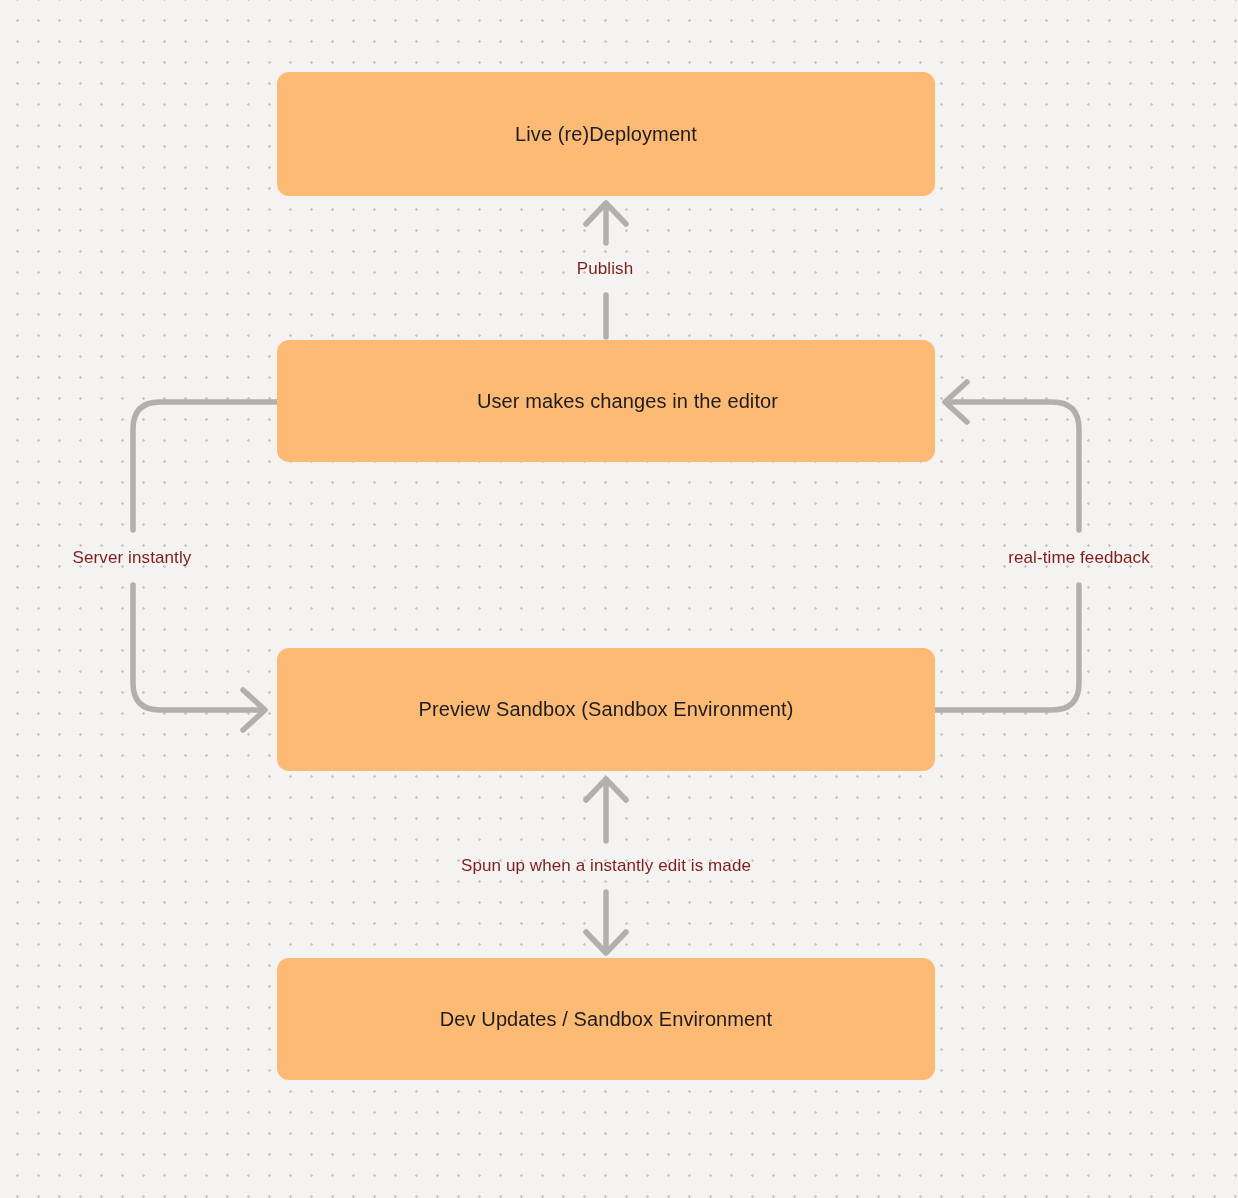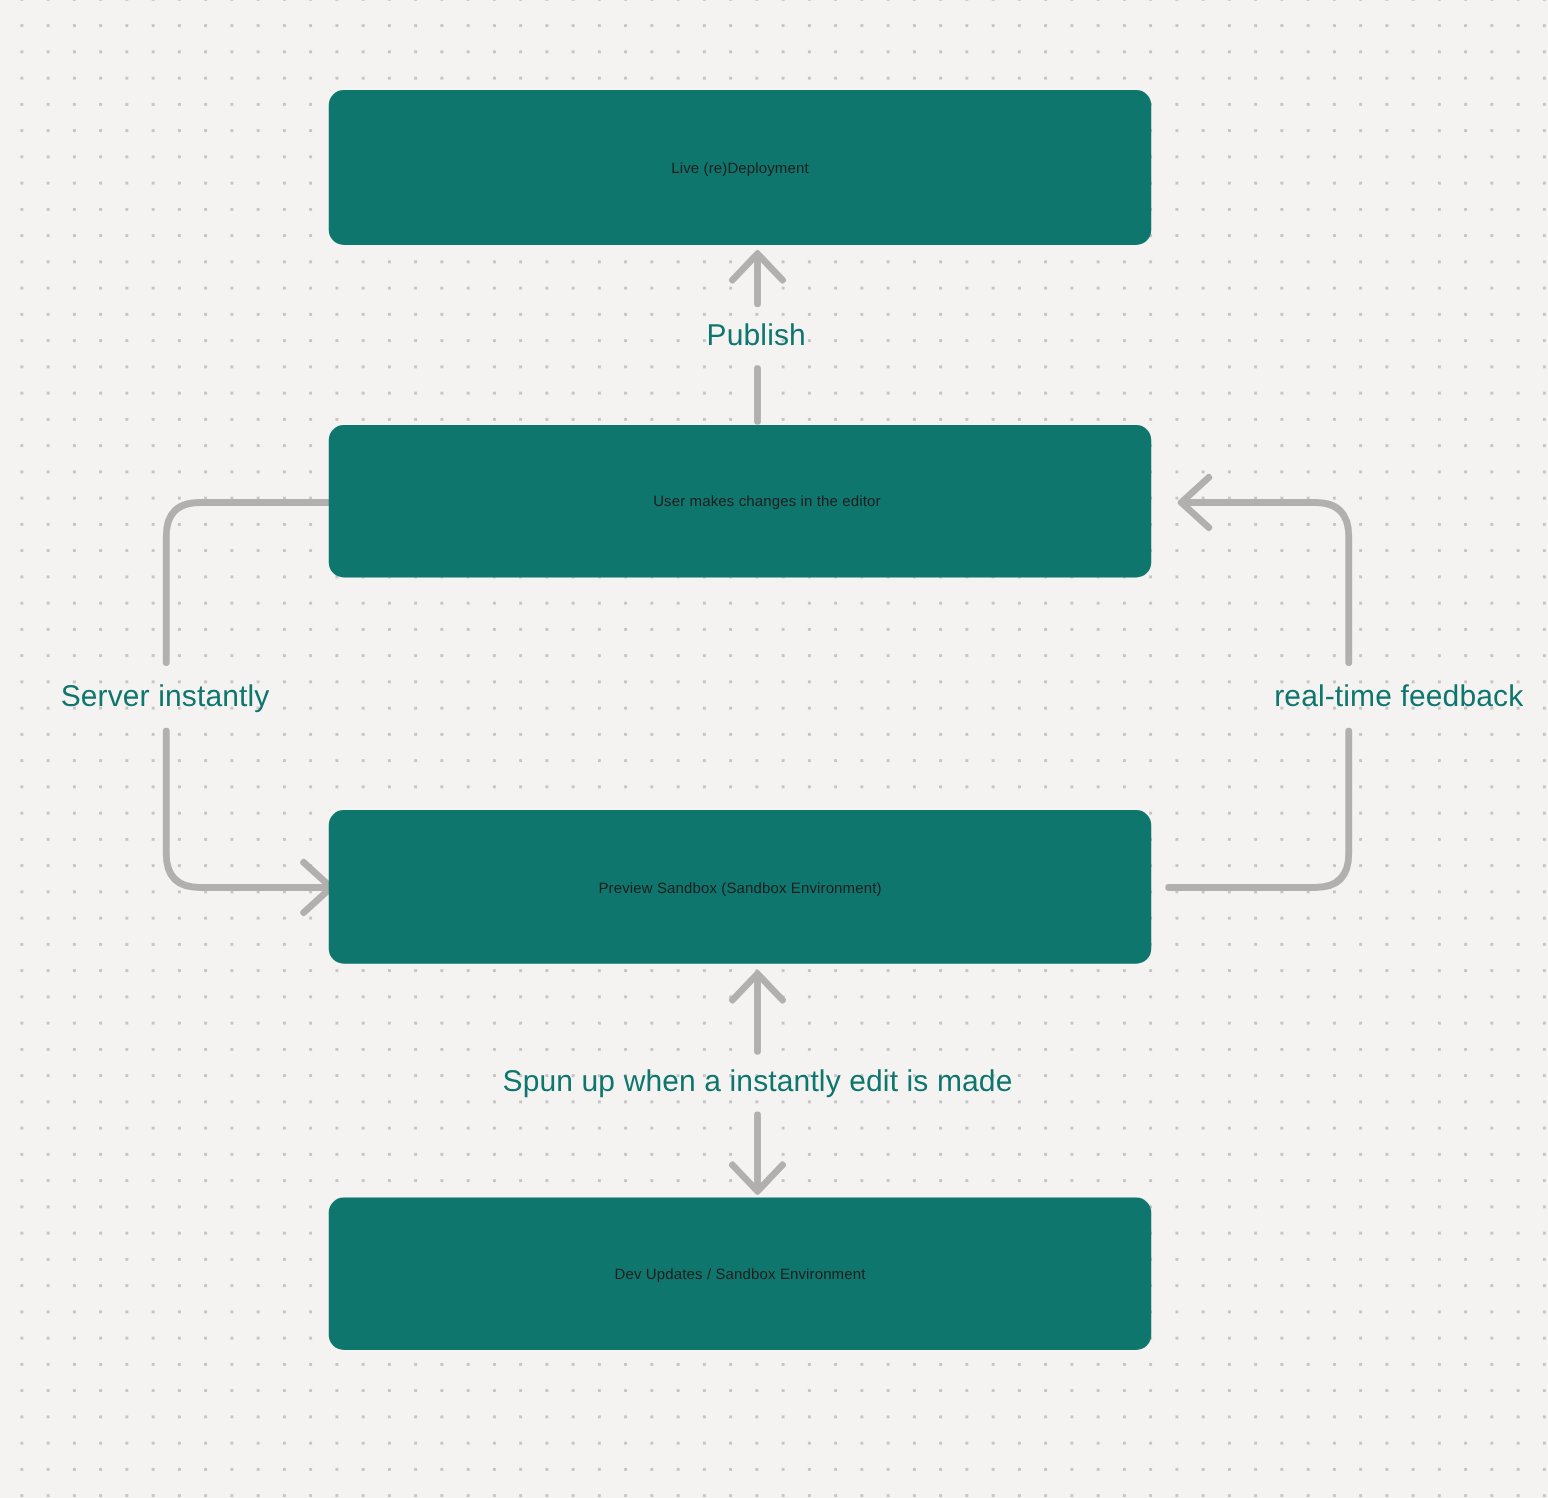--- a/index.html
+++ b/index.html
@@ -12,49 +12,49 @@
     position: relative;
     overflow: hidden;
     background-color: #f4f3f2;
     background-image: radial-gradient(circle, #c7c5c3 1.2px, rgba(0,0,0,0) 1.45px);
     background-size: 21px 21px;
     background-position: 7px 10px;
     font-family: "Liberation Sans", "DejaVu Sans", sans-serif;
   }
   .node {
     position: absolute;
-    left: 263px;
+    left: 277px;
     width: 658px;
     height: 123px;
-    background: #0f766e;
+    background: #fdba74;
     border-radius: 12px;
     display: flex;
     align-items: center;
     justify-content: center;
     color: #1d1d1f;
-    font-size: 12px;
+    font-size: 20px;
     letter-spacing: 0.1px;
     box-sizing: border-box;
   }
   #node-live      { top: 72px;  height: 124px; }
   #node-editor    { top: 340px; height: 122px; padding-left: 43px; }
   #node-preview   { top: 648px; }
   #node-devserver { top: 958px; height: 122px; }
 
   .edge-label {
     position: absolute;
     transform: translate(-50%, -50%);
-    color: #0f766e;
-    font-size: 24px;
+    color: #7f1d1d;
+    font-size: 17px;
     white-space: nowrap;
     letter-spacing: 0.1px;
   }
   #label-publish  { left: 605px;  top: 269px; }
   #label-updates  { left: 132px;  top: 558px; }
-  #label-feedback { left: 1079px; top: 558px; margin-left: 40px; }
+  #label-feedback { left: 1079px; top: 558px; }
   #label-spunup   { left: 606px;  top: 866px; }
 
   svg.arrow-layer {
     position: absolute;
     left: 0;
     top: 0;
     pointer-events: none;
   }
   svg.arrow-layer path {
     fill: none;

